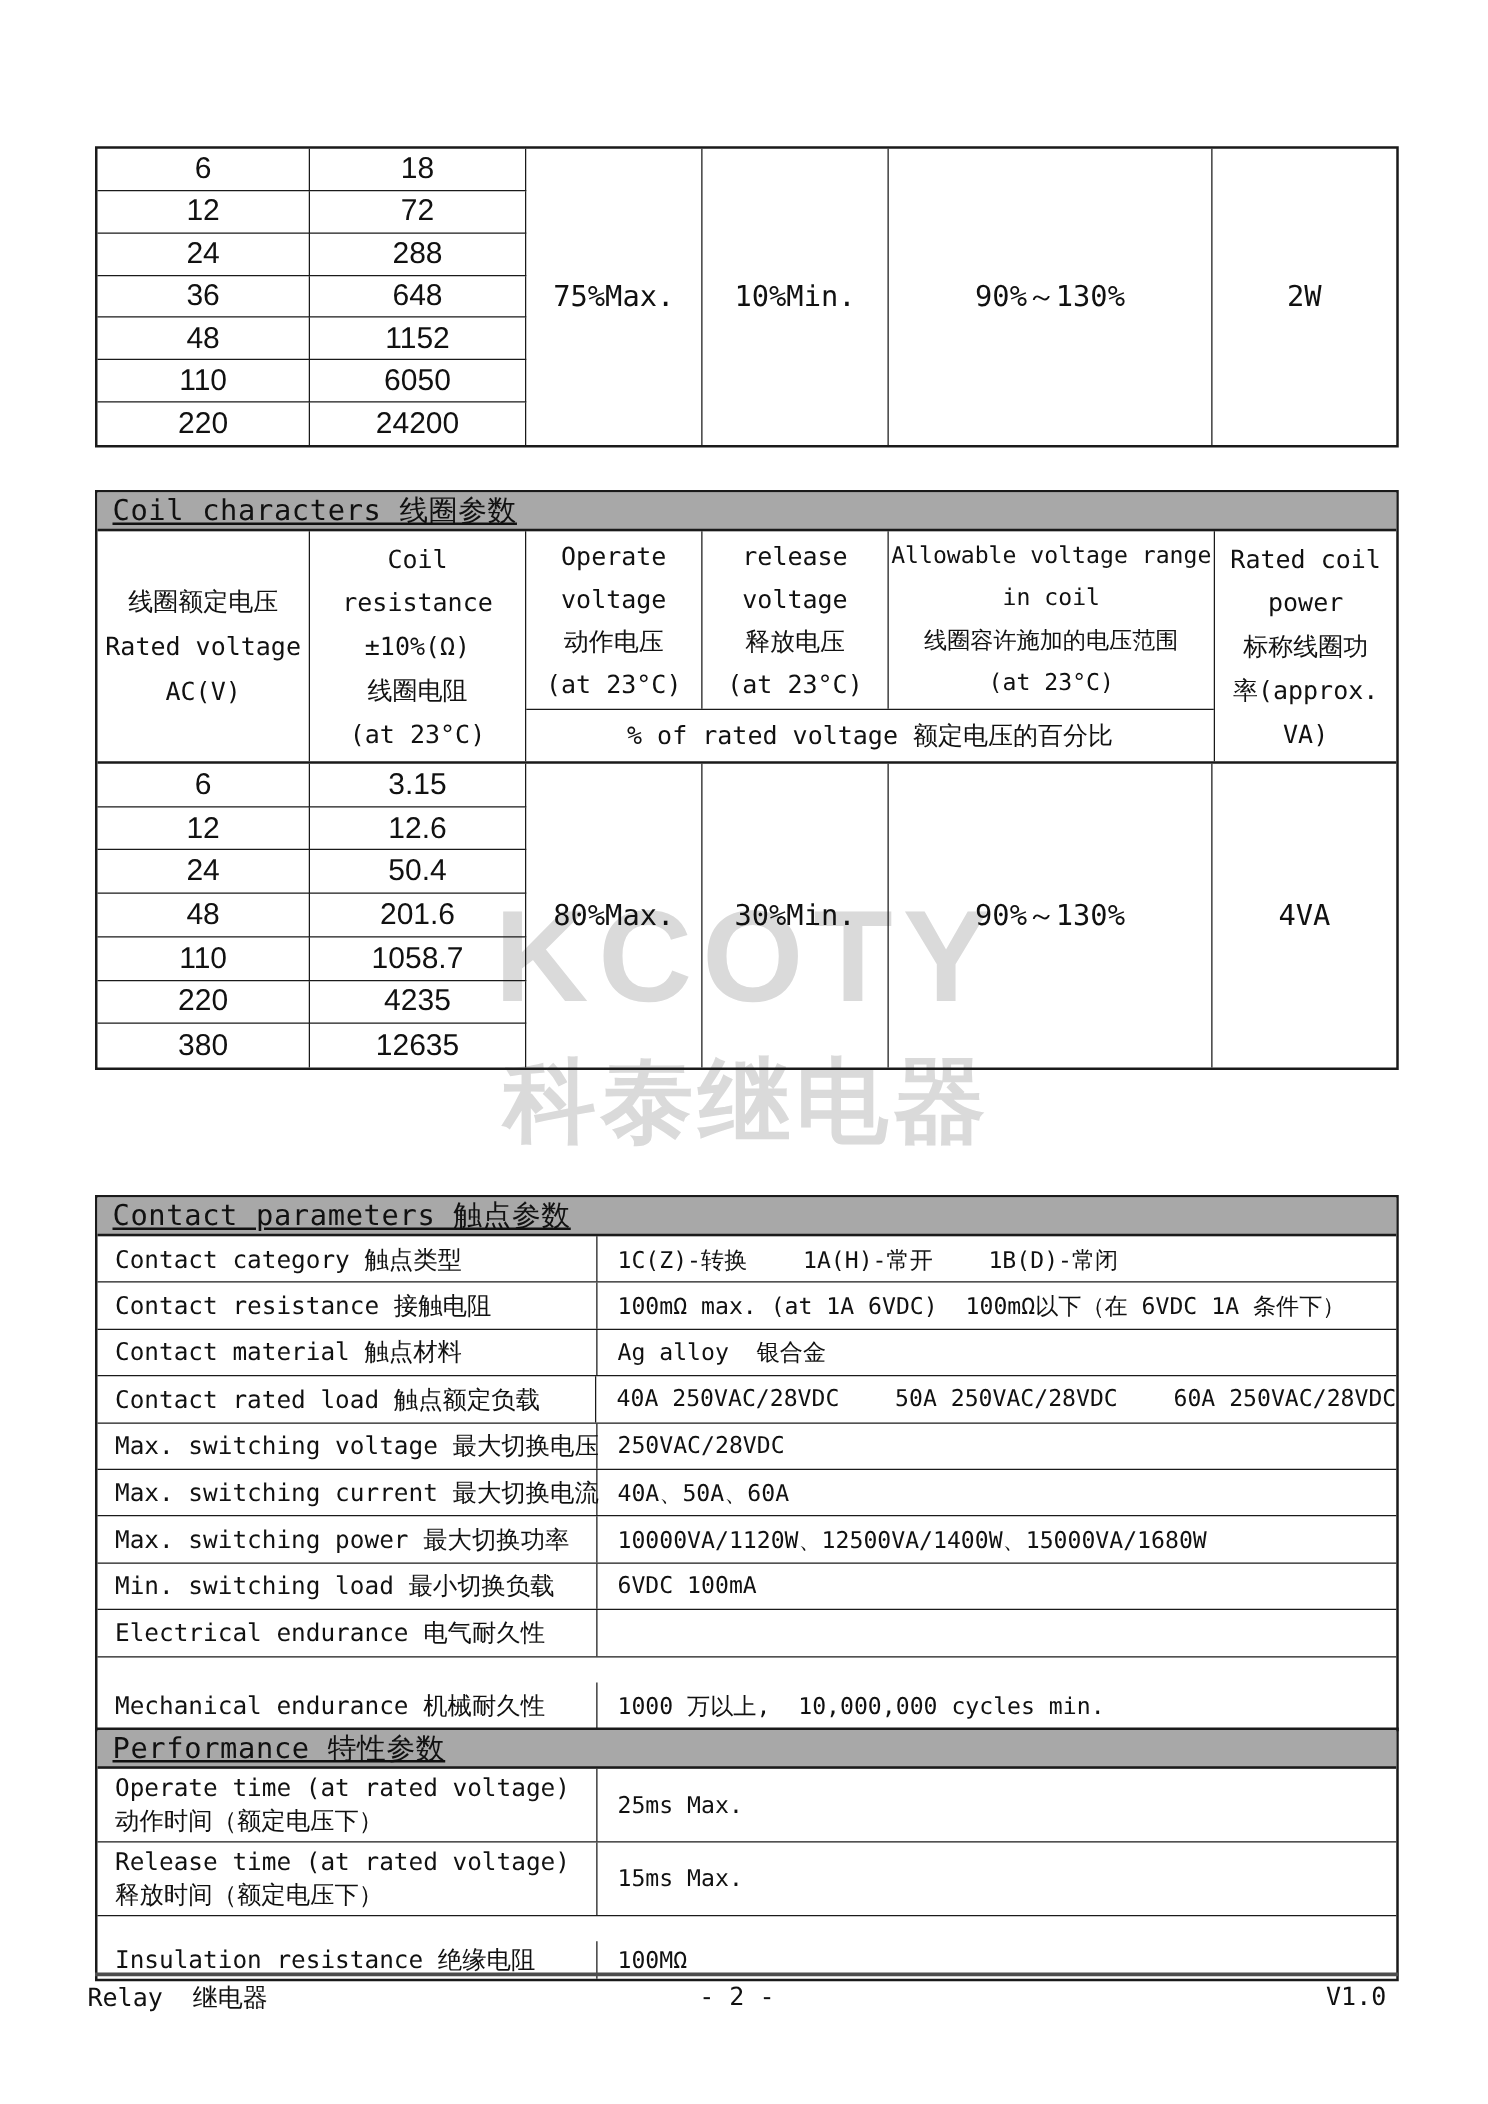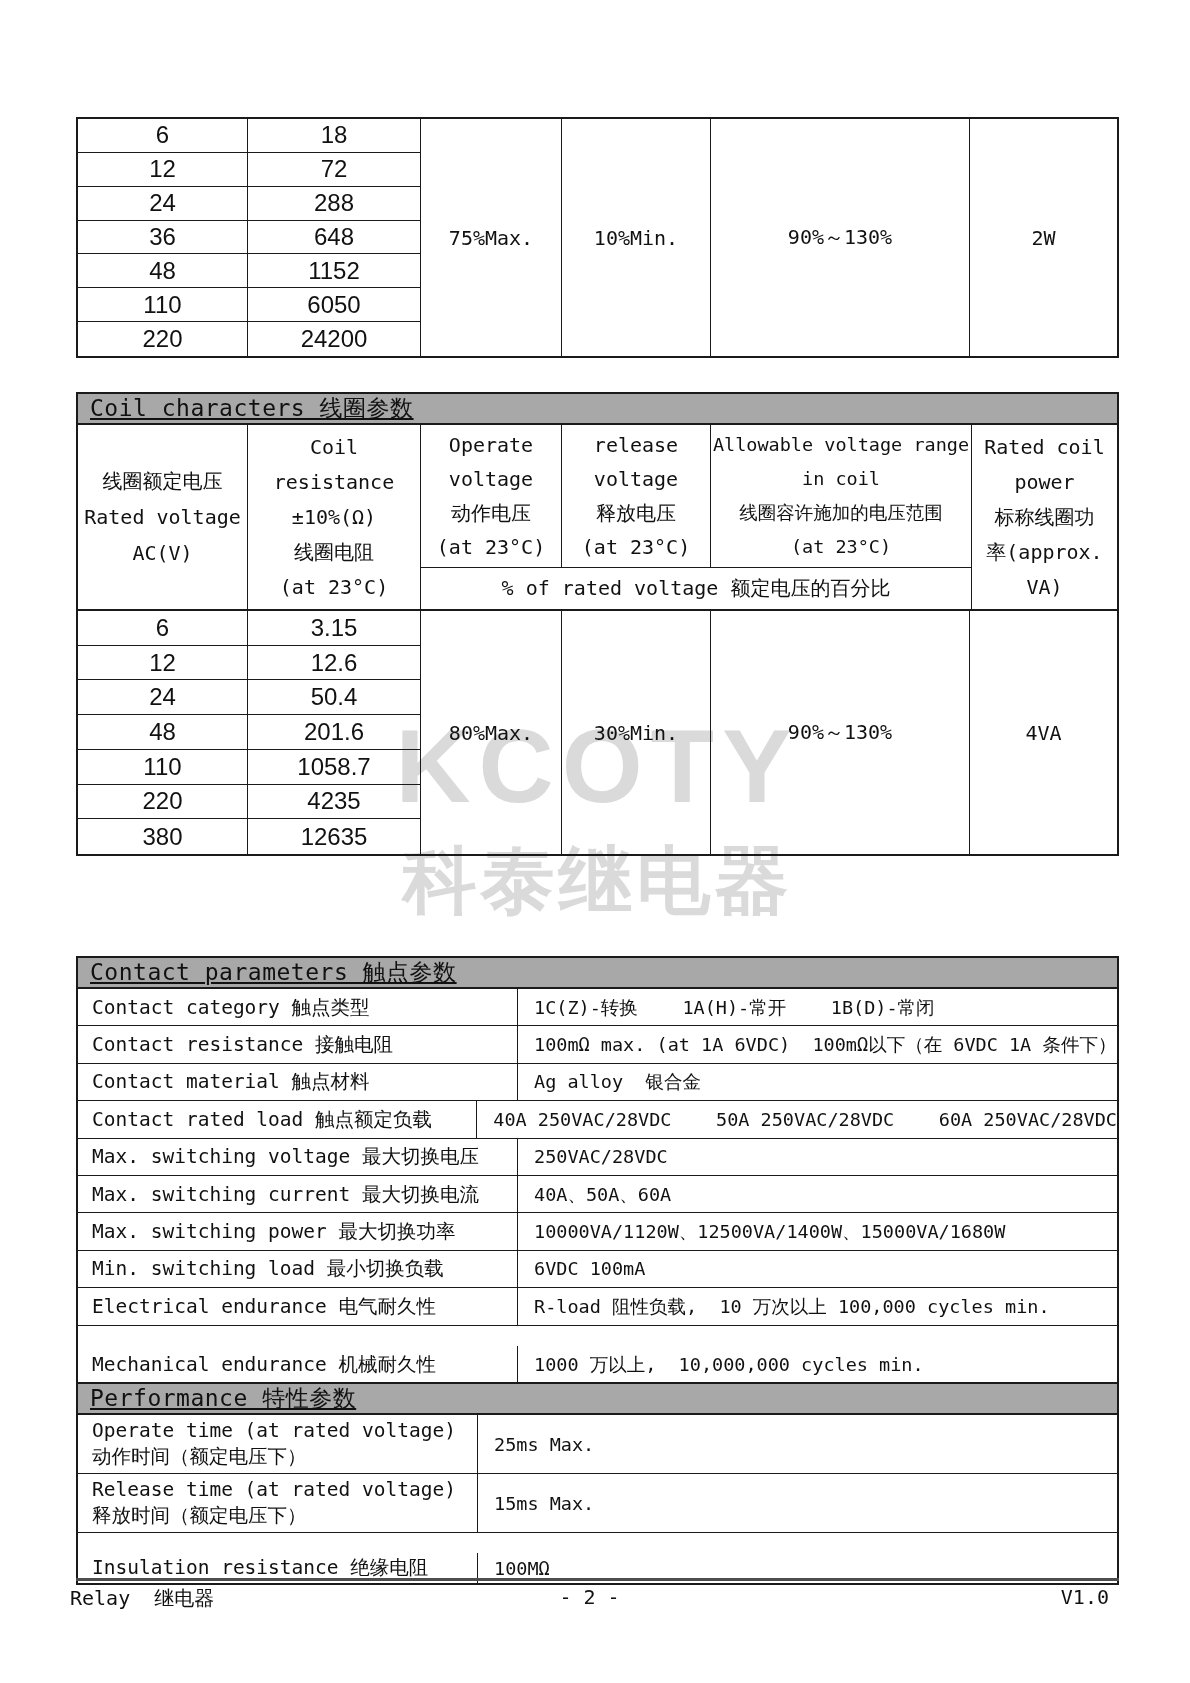--- a/index.html
+++ b/index.html
@@ -31,21 +31,21 @@
   .cell,.vcell { display:flex; align-items:center; justify-content:center; }
   .num { font-family:"Liberation Sans","DejaVu Sans",sans-serif; font-size:24px; }
 
   
   .dc { top:117px; height:241px; display:flex; }
   .dcleft { width:343px; display:grid; grid-template-columns:170px 1fr; grid-auto-rows:1fr; }
   .dcleft .cell { border-right:1.5px solid #1a1a1a; border-bottom:1.5px solid #1a1a1a; }
   .dcleft .cell:nth-child(n+13) { border-bottom:none; }
   .w141 { width:141px; } .w149 { width:149px; } .w259 { width:259px; }
   .grow { flex:1; }
-  .vcell { border-right:1.5px solid #1a1a1a; font-size:20px; }
+  .vcell { border-right:1.5px solid #1a1a1a; font-size:23px; }
   .vcell:last-child { border-right:none; }
 
   
   .coil { top:392px; }
   .chdr { display:flex; height:184px; font-size:20px; }
   .hcol { display:flex; flex-direction:column; align-items:center; justify-content:center; text-align:center; }
   .ch1 { width:170px; border-right:1.5px solid #1a1a1a; line-height:36px; }
   .ch2 { width:173px; border-right:1.5px solid #1a1a1a; line-height:35px; }
   .cmid { width:551px; border-right:1.5px solid #1a1a1a; display:flex; flex-direction:column; }
   .cmidtop { height:142px; display:flex; }
@@ -57,21 +57,21 @@
   .cdata { display:flex; height:245px; border-top:2px solid #1a1a1a; }
   .cleft { width:343px; display:grid; grid-template-columns:170px 1fr; grid-auto-rows:1fr; }
   .cleft .cell { border-right:1.5px solid #1a1a1a; border-bottom:1.5px solid #1a1a1a; }
   .cleft .cell:nth-child(n+13) { border-bottom:none; }
 
   
   .contact { top:956px; }
   .perf { top:1382px; }
   .prow { display:flex; border-bottom:1.5px solid #1a1a1a; height:37.4px; }
   .prow:last-child { border-bottom:none;margin-top:20px; }
-  .plabel { width:440px; border-right:1.5px solid #1a1a1a; display:flex; align-items:center;
+  .plabel { width:400px; border-right:1.5px solid #1a1a1a; display:flex; align-items:center;
             padding-left:14px; font-size:19.5px; white-space:pre;text-align:right; }
   .pvalue { flex:1; display:flex; align-items:center; padding-left:16px;
             font-size:18.5px; white-space:pre; }
   .perf .prow1 { height:59px; } .perf .prow2 { height:59px; } .perf .prow3 { height:30px; }
   .plabel2 { width:400px; border-right:1.5px solid #1a1a1a; display:flex; flex-direction:column;
              justify-content:center; padding-left:14px; font-size:19.5px; }
   .plabel2 div { line-height:26px; white-space:pre; }
   .plabel2 div:empty { display:none; }
 
   
@@ -219,21 +219,20 @@
     <div class="prow">
       <div class="plabel">Max. switching power 最大切换功率</div>
       <div class="pvalue">10000VA/1120W、12500VA/1400W、15000VA/1680W</div>
     </div>
     <div class="prow">
       <div class="plabel">Min. switching load 最小切换负载</div>
       <div class="pvalue">6VDC 100mA</div>
     </div>
     <div class="prow">
       <div class="plabel">Electrical endurance 电气耐久性</div>
-      <div class="pvalue">R-load 阻性负载,  10 万次以上 100,000 cycles min.</div>
     </div>
     <div class="prow">
       <div class="plabel">Mechanical endurance 机械耐久性</div>
       <div class="pvalue">1000 万以上,  10,000,000 cycles min.</div>
     </div>
   </div>
 
   <div class="tbl perf">
     <div class="bar">
       <span>Performance 特性参数</span>

